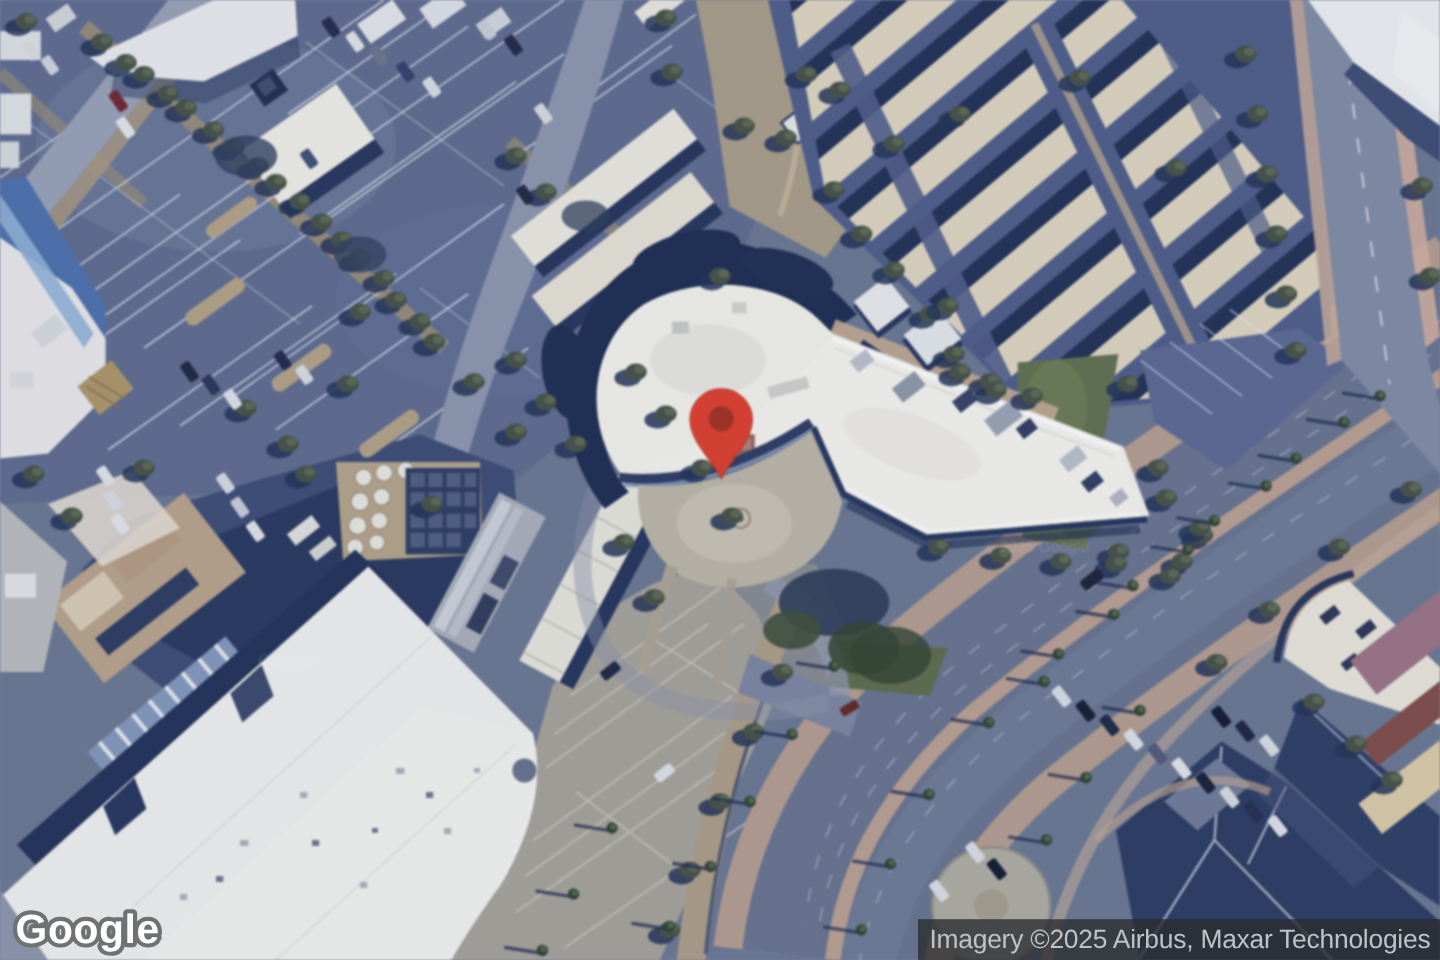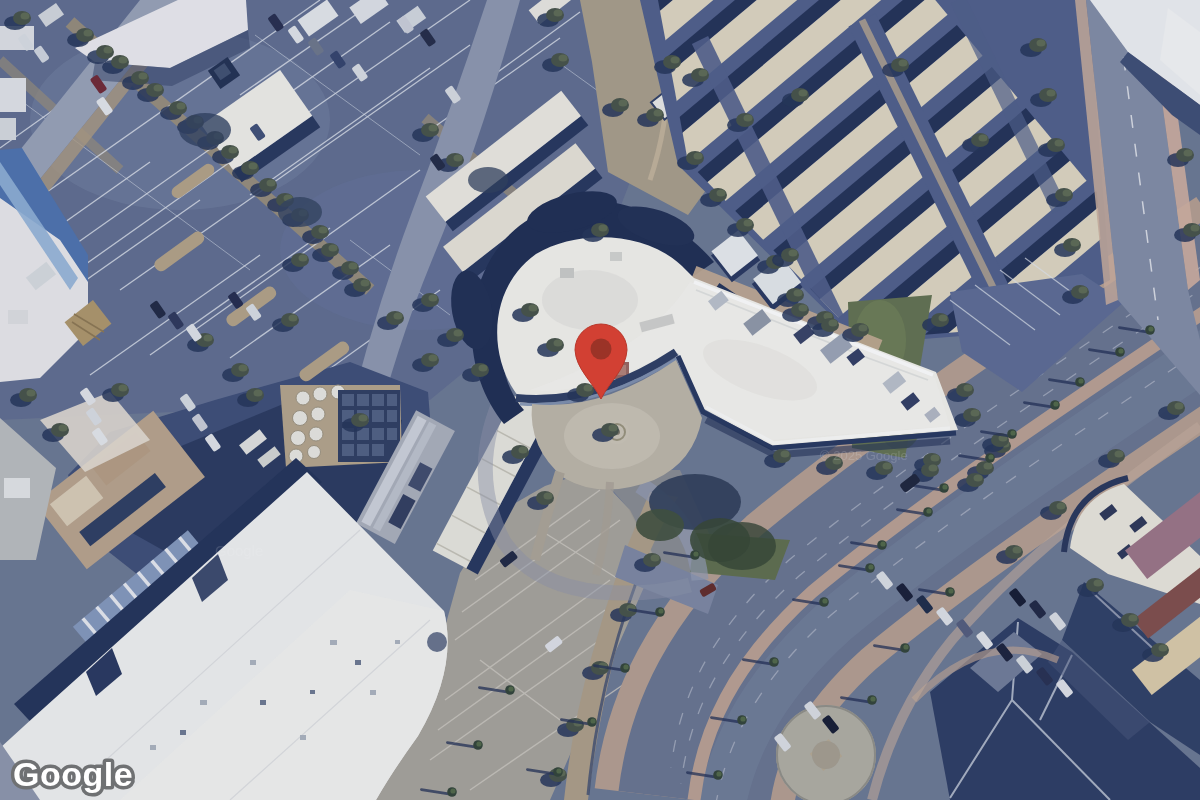--- a/index.html
+++ b/index.html
@@ -693,13 +693,16 @@
 <text x="820" y="460" font-family="Liberation Sans, sans-serif" font-size="13" fill="#ffffff" opacity="0.16">© 2025 Google</text>
 
 <rect x="0" y="0" width="1200" height="800" fill="#21335f" opacity="0.04"></rect>
 <rect x="0" y="0" width="1200" height="800" fill="#9aa0a8" opacity="0.05"></rect>
 </svg>
 
 <svg width="200" height="60" viewBox="0 0 200 60" style="position:absolute;left:8px;top:746px;z-index:6">
 <text x="5" y="40" font-family="Liberation Sans, sans-serif" font-size="34" font-weight="bold" letter-spacing="0.5" fill="#ffffff" stroke="#6f7173" stroke-width="7" paint-order="stroke" stroke-linejoin="round">Google</text>
 </svg>
 
+<div class="attrbar">
+      <div>Imagery ©2025 Airbus, Maxar Technologies</div>
+    </div>
 </div>
 
 </body></html>

